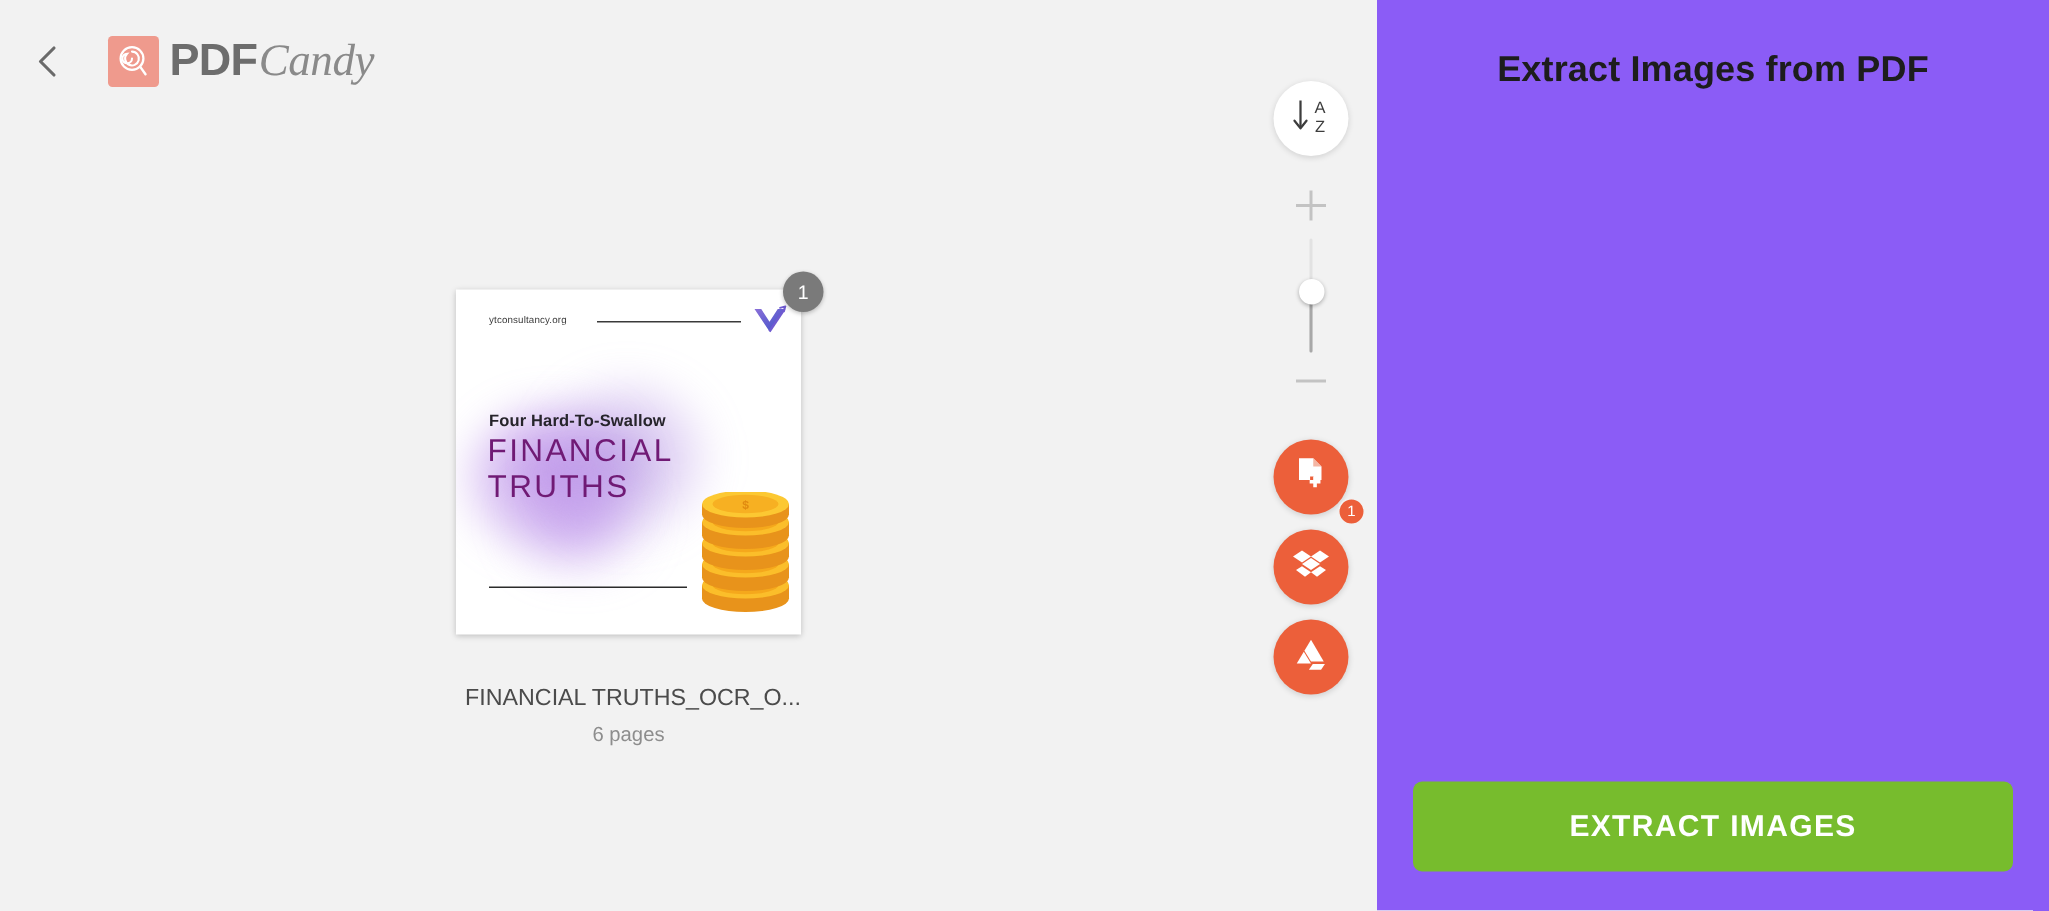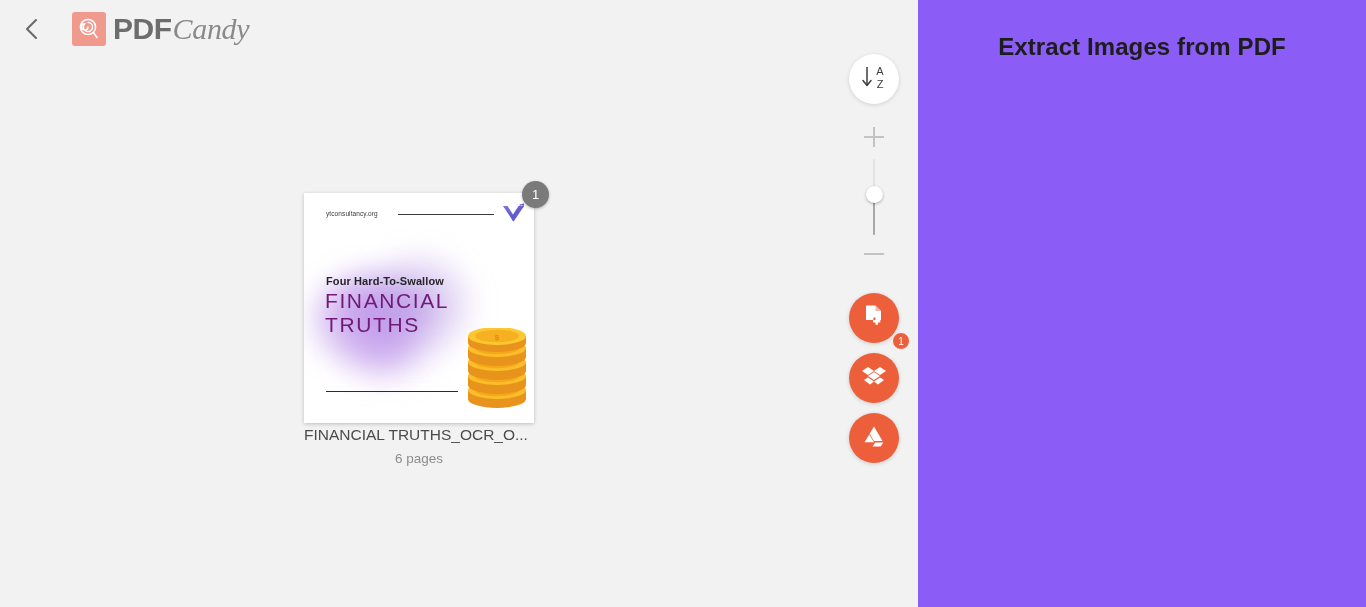--- a/index.html
+++ b/index.html
@@ -24,21 +24,21 @@
     position: absolute;
     left: 0; top: 0;
     width: 918px;
     height: 607px;
     background: #f2f2f2;
   }
 
   
   #app-header {
     position: absolute;
-    left: 0; top: 0;
+    left: 0; top: 12px;
     width: 918px;
     height: 58px;
     display: flex;
     align-items: center;
   }
 
   #back-button {
     width: 44px;
     height: 44px;
     margin-left: 10px;
@@ -198,22 +198,22 @@
     background: #7a7a7a;
     color: #ffffff;
     font-size: 13px;
     display: flex;
     align-items: center;
     justify-content: center;
     box-shadow: 0 1px 3px rgba(0,0,0,0.25);
   }
 
   #file-name {
-    margin-top: 3px;
-    text-align: left;
+    margin-top: 34px;
+    text-align: right;
     font-size: 15.5px;
     color: #4b4b4b;
     white-space: nowrap;
     overflow: hidden;
     text-overflow: ellipsis;
     cursor: pointer;
   }
   #file-pages {
     margin-top: 7px;
     text-align: center;
@@ -541,15 +541,16 @@
             <polygon points="14.2,18.6 22.3,18.6 19.7,22.5 11.6,22.5" fill="#ffffff"></polygon>
           </svg>
         </span>
       </div>
 
     </div>
   </div>
 
   <div id="side-panel">
     <div id="panel-title">Extract Images from PDF</div>
+    <button id="extract-button">EXTRACT IMAGES</button>
   </div>
 
 </div>
 
 </body></html>

